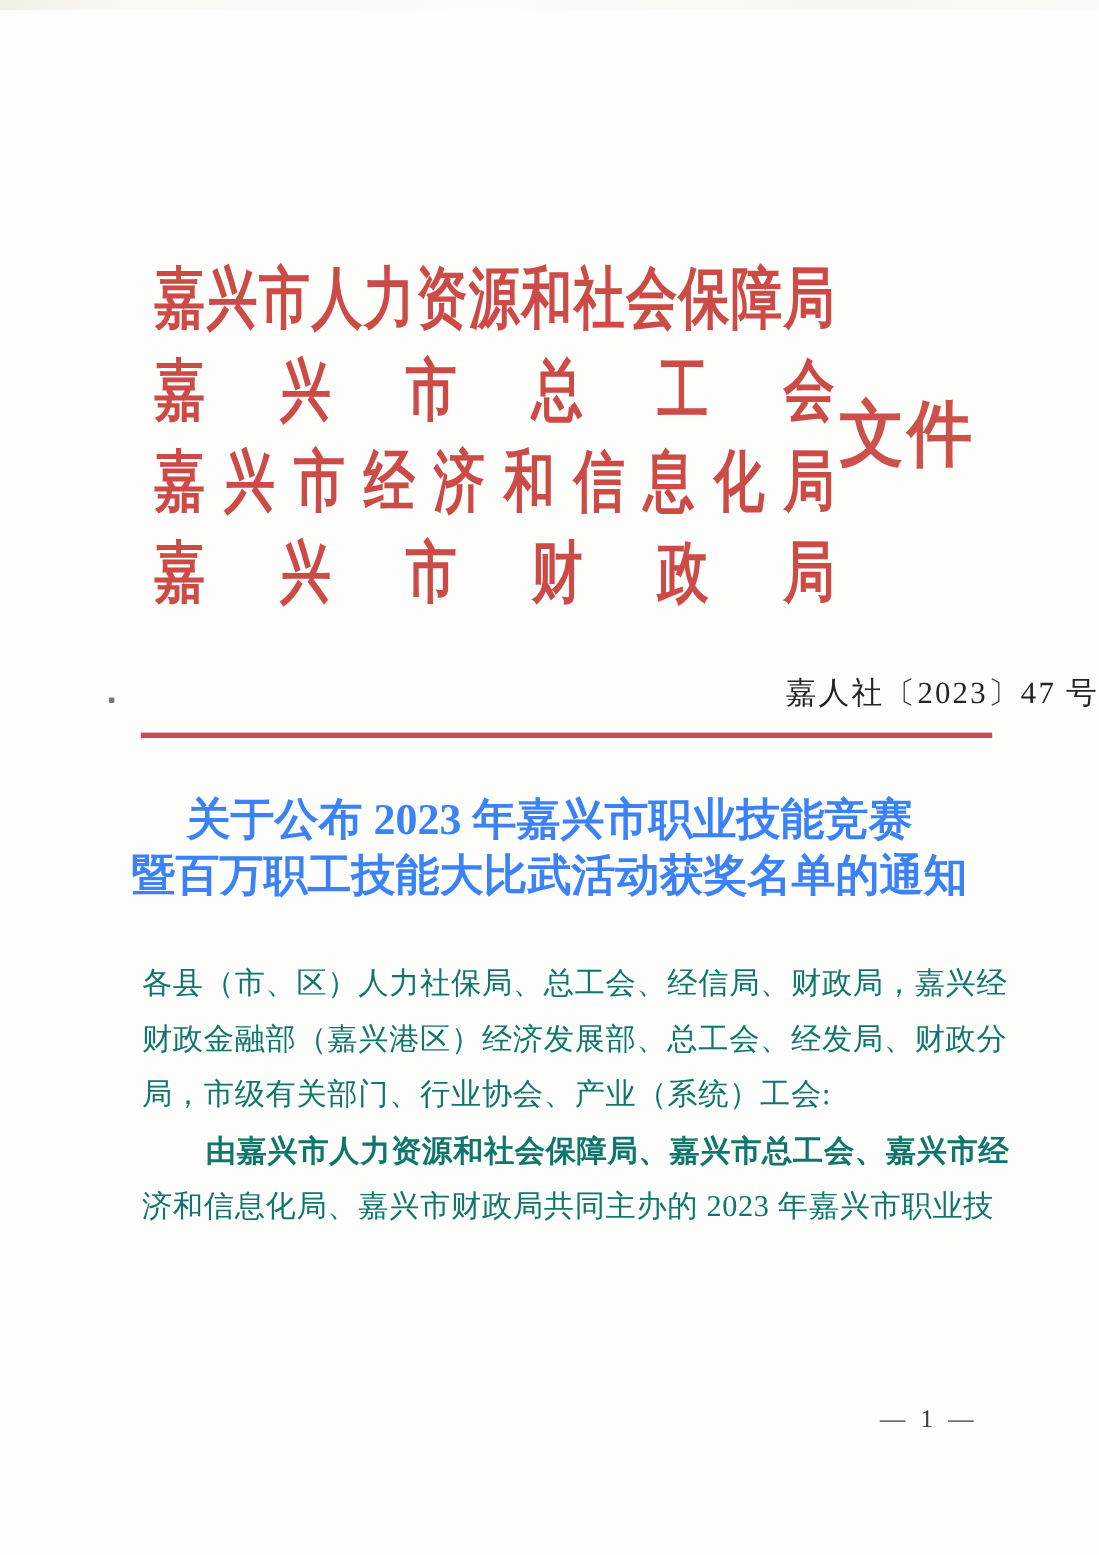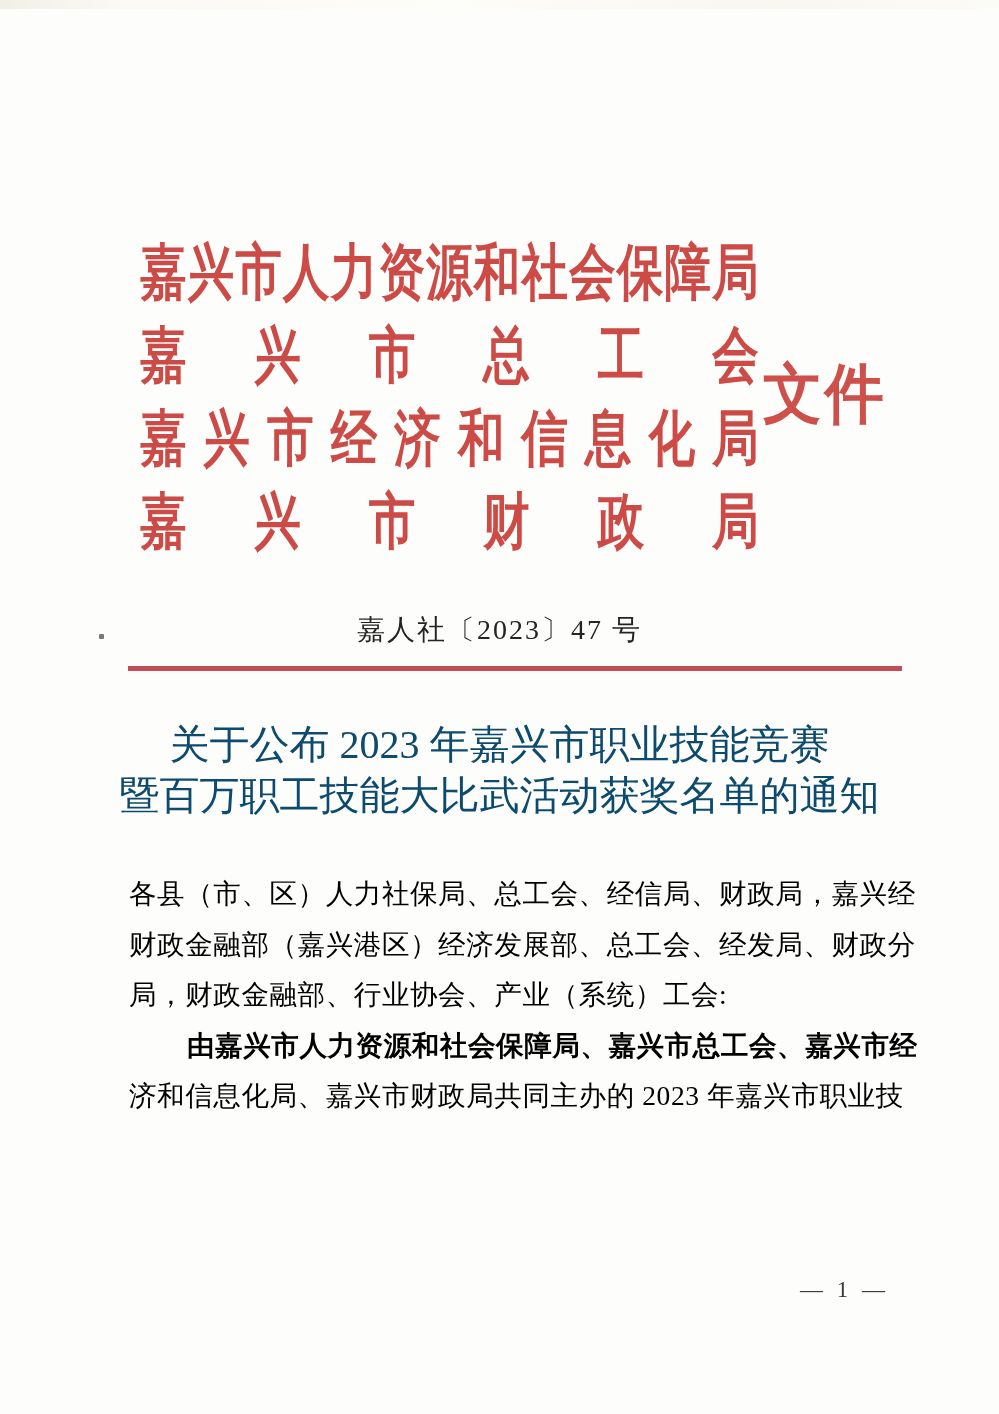--- a/index.html
+++ b/index.html
@@ -63,21 +63,21 @@
     transform: scale(0.95, 1.05);
     transform-origin: left top;
     white-space: nowrap;
   }
 
   .doc-number {
     position: absolute;
     left: 0;
     top: 611px;
     width: 100%;
-    text-align: center;
+    text-align: right;
     font-size: 28px;
     color: #242424;
     letter-spacing: 2px;
     white-space: pre;
   }
 
   .red-divider {
     position: absolute;
     left: 128px;
     top: 666px;
@@ -89,36 +89,36 @@
   
   .title-block {
     position: absolute;
     left: 0;
     top: 719px;
     width: 100%;
     text-align: center;
   }
   .title-line {
     font-size: 40px;
-    font-weight: normal;
-    color: #0c4a6e;
+    font-weight: bold;
+    color: #3b82f6;
     line-height: 51px;
     white-space: pre;
   }
 
   
   .body-block {
     position: absolute;
     left: 129px;
     top: 869px;
     width: 790px;
   }
   .body-line {
     font-size: 27.5px;
-    color: #000000;
+    color: #0f766e;
     height: 50.5px;
     line-height: 50.5px;
     white-space: pre;
     letter-spacing: 0.6px;
   }
   .body-line.indent {
     padding-left: 58px;
     font-weight: bold;
   }
 
@@ -155,20 +155,20 @@
   <div class="red-divider"></div>
 
   <div class="title-block">
     <div class="title-line">关于公布 2023 年嘉兴市职业技能竞赛</div>
     <div class="title-line">暨百万职工技能大比武活动获奖名单的通知</div>
   </div>
 
   <div class="body-block">
     <div class="body-line">各县（市、区）人力社保局、总工会、经信局、财政局，嘉兴经</div>
     <div class="body-line">财政金融部（嘉兴港区）经济发展部、总工会、经发局、财政分</div>
-    <div class="body-line">局，财政金融部、行业协会、产业（系统）工会:</div>
+    <div class="body-line">局，市级有关部门、行业协会、产业（系统）工会:</div>
     <div class="body-line indent">由嘉兴市人力资源和社会保障局、嘉兴市总工会、嘉兴市经</div>
     <div class="body-line">济和信息化局、嘉兴市财政局共同主办的 2023 年嘉兴市职业技</div>
   </div>
 
   <div class="page-number">— 1 —</div>
 
 </div>
 
 </body></html>

